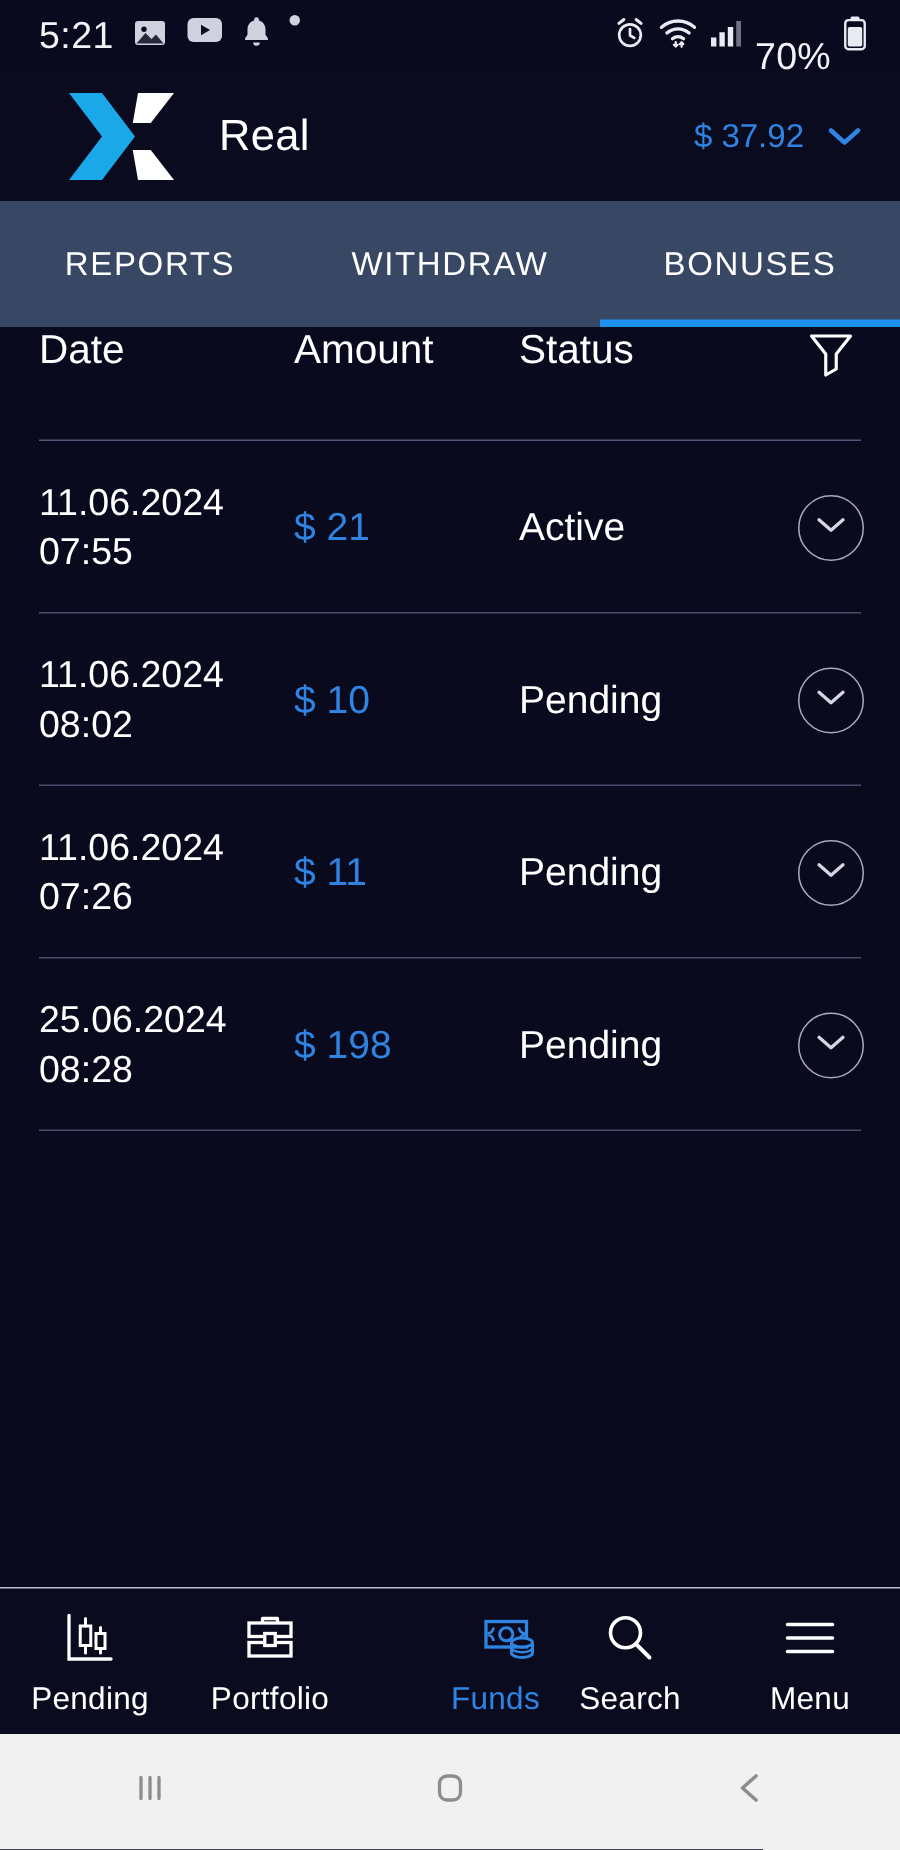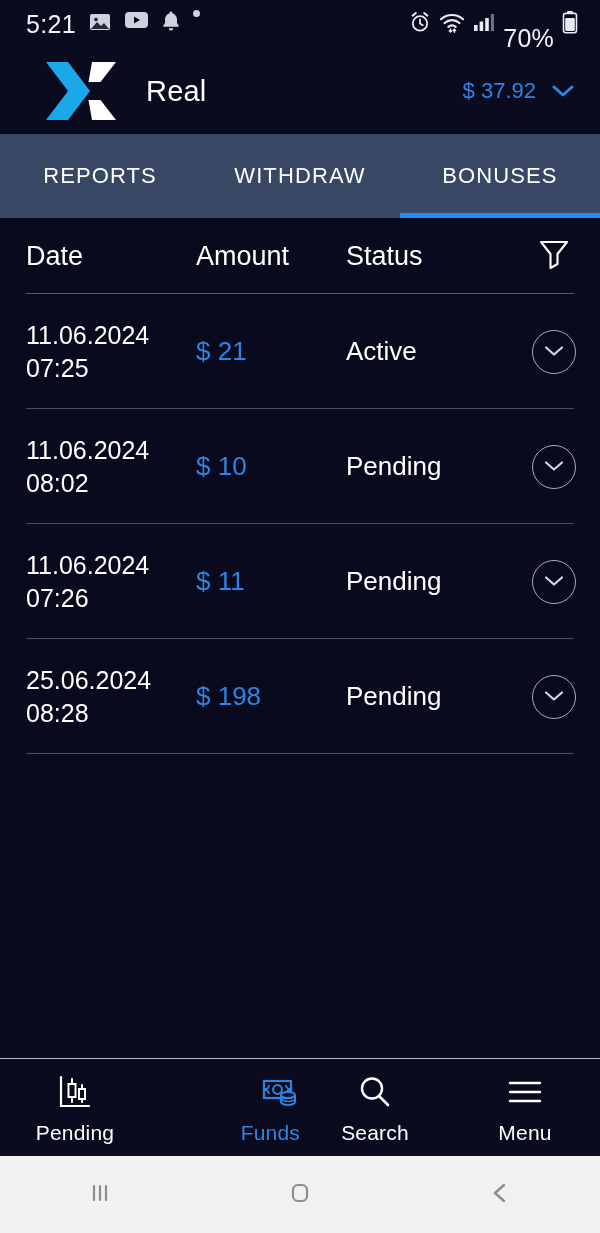--- a/index.html
+++ b/index.html
@@ -52,21 +52,21 @@
   }
   .tab.active::after {
     content: ""; position: absolute; left: 0; right: 0; bottom: 0;
     height: 5px; background: #1e90f0;
   }
 
   
   .content { flex: 1 1 auto; background: #0a0a1e; display: flex; flex-direction: column; min-height: 0; }
   .thead {
     height: 76px; flex: 0 0 76px;
-    display: flex; align-items: center;
+    display: flex; align-items: flex-start;
     color: #ffffff; font-size: 27px;
     position: relative;
   }
   .thead::after {
     content: ""; position: absolute; left: 26px; right: 26px; bottom: 0;
     height: 1px; background: #55567a;
   }
   .c-date   { width: 196px; padding-left: 26px; }
   .c-amount { width: 150px; }
   .c-status { flex: 1; }
@@ -218,21 +218,21 @@
           <svg width="34" height="34" viewBox="0 0 34 34">
               <path d="M4 6h26L20.5 18v10l-7 4V18z" fill="none" stroke="#ffffff" stroke-width="2.1" stroke-linejoin="round"></path>
             </svg>
         </span>
       </div>
     </div>
 
     <div class="row">
       <div class="cell-date">
         <div>11.06.2024</div>
-        <div>07:25</div>
+        <div>07:55</div>
       </div>
       <div class="cell-amount">$ 21</div>
       <div class="cell-status">Active</div>
       <div class="cell-act">
         <span class="expand-btn">
           <span>
             <svg width="20" height="12" viewBox="0 0 20 12">
                 <path d="M2 2.5l8 7 8-7" fill="none" stroke="#d4d6e2" stroke-width="2.2" stroke-linecap="round" stroke-linejoin="round"></path>
               </svg>
           </span>
@@ -305,20 +305,31 @@
           <path d="M6 5v29h28" fill="none" stroke="#ffffff" stroke-width="2.2" stroke-linecap="round"></path>
           <path d="M17 7v5M17 25v5" stroke="#ffffff" stroke-width="2" stroke-linecap="round"></path>
           <rect x="13.5" y="12" width="7" height="13" fill="none" stroke="#ffffff" stroke-width="2"></rect>
           <path d="M27 13v4M27 27v3" stroke="#ffffff" stroke-width="2" stroke-linecap="round"></path>
           <rect x="24" y="17" width="6" height="10" fill="none" stroke="#ffffff" stroke-width="2"></rect>
         </svg>
       </span>
       <span class="lbl">Pending</span>
     </div>
 
+    <div class="navitem">
+      <span class="navicon">
+        <svg width="40" height="40" viewBox="0 0 40 40">
+          <path d="M15 10V7h10v3" fill="none" stroke="#ffffff" stroke-width="2.2" stroke-linejoin="round"></path>
+          <rect x="6" y="10" width="28" height="9" fill="none" stroke="#ffffff" stroke-width="2.2"></rect>
+          <rect x="6" y="23" width="28" height="9" fill="none" stroke="#ffffff" stroke-width="2.2"></rect>
+          <rect x="16.5" y="17" width="7" height="8" fill="#0b0b20" stroke="#ffffff" stroke-width="2.2"></rect>
+        </svg>
+      </span>
+      <span class="lbl">Portfolio</span>
+    </div>
 
     <div class="navitem active">
       <span class="navicon">
         <svg width="40" height="40" viewBox="0 0 40 40">
           <rect x="4" y="9" width="27" height="17" fill="none" stroke="#2f84e2" stroke-width="2.2"></rect>
           <path d="M9 13a4 4 0 01-4 4M26 13a4 4 0 004 4M9 22a4 4 0 00-4-4M26 22a4 4 0 014-4" fill="none" stroke="#2f84e2" stroke-width="1.8"></path>
           <circle cx="17.5" cy="17.5" r="4.4" fill="none" stroke="#2f84e2" stroke-width="2"></circle>
           <ellipse cx="28" cy="23" rx="7" ry="3" fill="#0b0b20" stroke="#2f84e2" stroke-width="2"></ellipse>
           <path d="M21 23v7c0 1.6 3.1 3 7 3s7-1.4 7-3v-7" fill="none" stroke="#2f84e2" stroke-width="2"></path>
           <path d="M21 26.5c0 1.6 3.1 3 7 3s7-1.4 7-3" fill="none" stroke="#2f84e2" stroke-width="1.6"></path>

